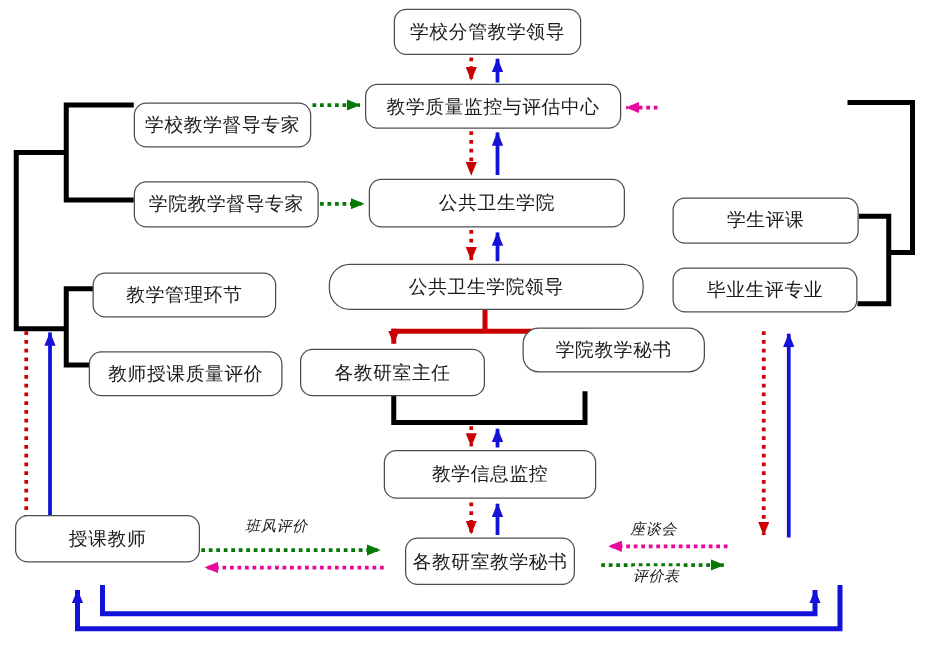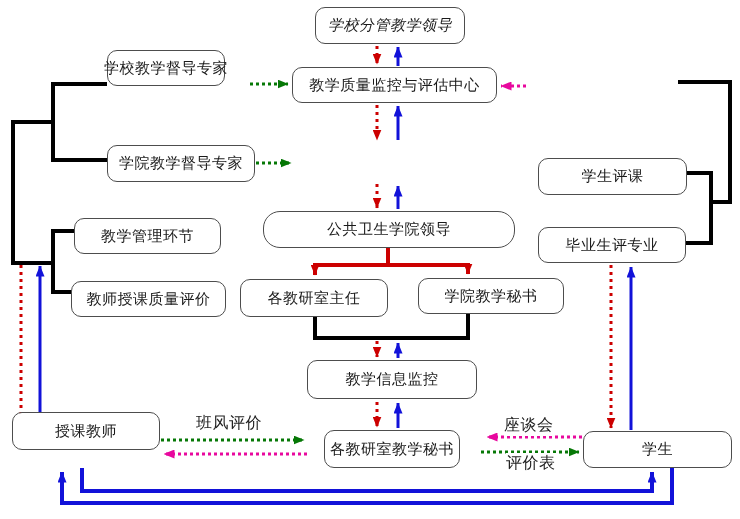--- a/index.html
+++ b/index.html
@@ -18,25 +18,26 @@
     border:1.4px solid #4d4d4d;
     border-radius:10px;
     display:flex;align-items:center;justify-content:center;
     font-size:15px;color:#1a1a1a;
     letter-spacing:0.5px;
     white-space:nowrap;
     z-index:2;
   }
   .edge-label{
     position:absolute;
-    font-size:16px;color:#222222;
+    font-size:12px;color:#222222;
     letter-spacing:0.5px;
     white-space:nowrap;
     background:#ffffff;
     z-index:3;
+    font-style:italic;
   }
   svg.connectors{z-index:1;}
   .l-black{stroke:#000000;stroke-width:4;fill:none;}
   .l-redsolid{stroke:var(--c-red);stroke-width:4;fill:none;}
   .l-red{stroke:var(--c-red);stroke-width:3;fill:none;stroke-dasharray:3 4;}
   .l-blue{stroke:var(--c-blue);stroke-width:3;fill:none;}
   .l-blue4{stroke:var(--c-blue);stroke-width:4;fill:none;}
   .l-green{stroke:var(--c-green);stroke-width:3;fill:none;stroke-dasharray:3 3;}
   .l-magenta{stroke:var(--c-magenta);stroke-width:3;fill:none;stroke-dasharray:3 3;}
   .arrow-red{fill:var(--c-red);}
@@ -109,33 +110,33 @@
       <path class="l-green" d="M481,452 L579,452" marker-end="url(#ag)"></path>
     </g>
 
     <g>
       <path class="l-magenta" d="M526,86 L501,86" marker-end="url(#am)"></path>
       <path class="l-magenta" d="M307,454 L164,454" marker-end="url(#am)"></path>
       <path class="l-magenta" d="M582,437 L487,437" marker-end="url(#am)"></path>
     </g>
   </svg>
 
-  <div class="node" style="left:315px;top:7px;width:150px;height:37px;font-style:italic;">学校分管教学领导</div>
+  <div class="node" style="left:315px;top:7px;width:150px;height:37px;">学校分管教学领导</div>
   <div class="node" style="left:292px;top:67px;width:205px;height:36px;">教学质量监控与评估中心</div>
-  <div class="node" style="left:107px;top:50px;width:118px;height:36px;">学校教学督导专家</div>
+  <div class="node" style="left:107px;top:82px;width:142px;height:36px;">学校教学督导专家</div>
   <div class="node" style="left:107px;top:145px;width:148px;height:37px;">学院教学督导专家</div>
+  <div class="node" style="left:295px;top:143px;width:205px;height:39px;">公共卫生学院</div>
   <div class="node" style="left:538px;top:158px;width:149px;height:37px;">学生评课</div>
   <div class="node" style="left:263px;top:211px;width:252px;height:37px;border-radius:17px;">公共卫生学院领导</div>
-  <div class="node" style="left:538px;top:227px;width:148px;height:36px;">毕业生评专业</div>
+  <div class="node" style="left:538px;top:214px;width:148px;height:36px;">毕业生评专业</div>
   <div class="node" style="left:74px;top:218px;width:147px;height:36px;">教学管理环节</div>
   <div class="node" style="left:71px;top:281px;width:155px;height:36px;">教师授课质量评价</div>
   <div class="node" style="left:240px;top:279px;width:148px;height:38px;">各教研室主任</div>
-  <div class="node" style="left:418px;top:278px;width:146px;height:36px;">学院教学秘书</div>
+  <div class="node" style="left:418px;top:262px;width:146px;height:36px;border-radius:13px;">学院教学秘书</div>
   <div class="node" style="left:307px;top:360px;width:170px;height:39px;">教学信息监控</div>
   <div class="node" style="left:12px;top:412px;width:148px;height:38px;">授课教师</div>
   <div class="node" style="left:324px;top:430px;width:136px;height:38px;">各教研室教学秘书</div>
-  <div class="node" style="left:583px;top:431px;width:149px;height:37px;">学生</div>
 
   <div class="edge-label" style="left:196px;top:413px;">班风评价</div>
   <div class="edge-label" style="left:504px;top:415px;">座谈会</div>
   <div class="edge-label" style="left:506px;top:453px;">评价表</div>
 
 </div>
 
 </body></html>

